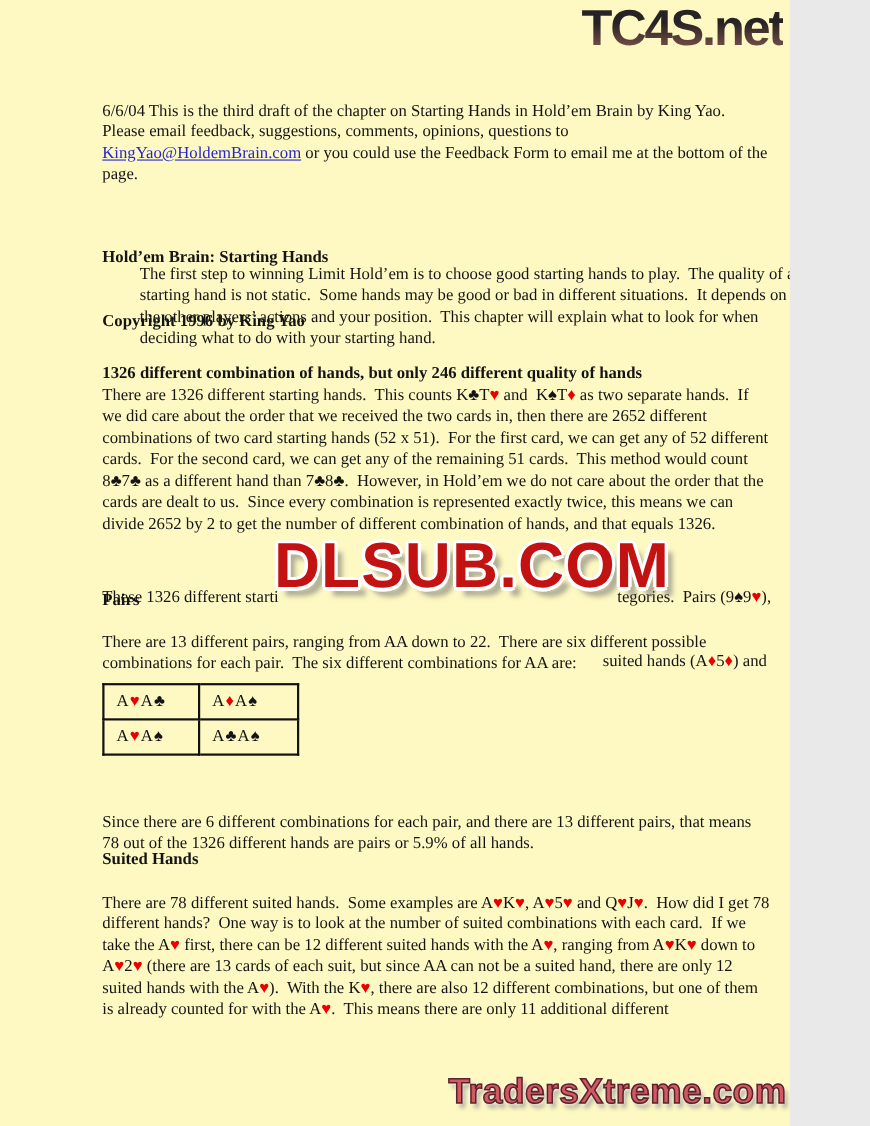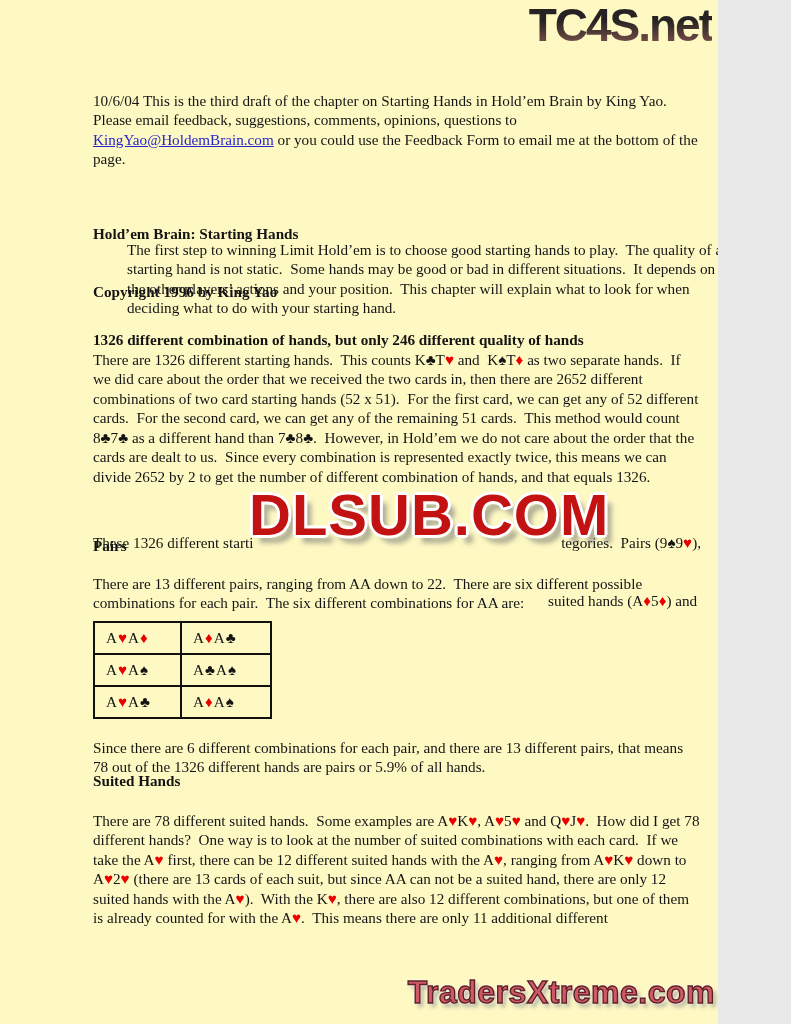--- a/index.html
+++ b/index.html
@@ -71,21 +71,21 @@
     text-align:right;
   }
 </style>
 </head>
 <body>
 
 <div class="page">
 
   <div class="wm-top">TC4S.net</div>
 
-  <p class="block" style="top:91px;"><span>10/6/04 This is the third draft of the chapter on Starting Hands in Hold’em Brain by King Yao.  Please email feedback, suggestions, comments, opinions, questions to </span><a class="c-link" href="#">KingYao@HoldemBrain.com</a><span> or you could use the Feedback Form to email me at the bottom of the page.</span></p>
+  <p class="block" style="top:91px;"><span>6/6/04 This is the third draft of the chapter on Starting Hands in Hold’em Brain by King Yao.  Please email feedback, suggestions, comments, opinions, questions to </span><a class="c-link" href="#">KingYao@HoldemBrain.com</a><span> or you could use the Feedback Form to email me at the bottom of the page.</span></p>
 
   <div class="block bold" style="top:185px;">
     <div>Hold’em Brain: Starting Hands</div>
     <div>Copyright 1996 by King Yao</div>
   </div>
 
   <p class="block" style="top:240px;margin-left:34px;">The first step to winning Limit Hold’em is to choose good starting hands to play.  The quality of a starting hand is not static.  Some hands may be good or bad in different situations.  It depends on the other players’ actions and your position.  This chapter will explain what to look for when deciding what to do with your starting hand.</p>
 
   <h2 class="block bold" style="top:330px;font-size:15.2px;">1326 different combination of hands, but only 246 different quality of hands</h2>
 
@@ -99,30 +99,26 @@
     <div><span>suited hands (A</span><span class="c-r">♦</span><span>5</span><span class="c-r">♦</span><span>) and </span></div>
   </div>
 
   <h3 class="block bold" style="top:536px;font-size:15.2px;">Pairs</h3>
 
   <p class="block" style="top:574px;">There are 13 different pairs, ranging from AA down to 22.  There are six different possible combinations for each pair.  The six different combinations for AA are:</p>
 
   <table class="aa-table">
     <tbody>
       <tr>
-        <td class="col1"><span>A</span><span class="c-r">♥</span><span>A</span><span class="c-r">♦</span></td>
-        <td class="col2"><span>A</span><span class="c-r">♦</span><span>A</span><span>♣</span></td>
+        <td class="col1"><span>A</span><span class="c-r">♥</span><span>A</span><span>♣</span></td>
+        <td class="col2"><span>A</span><span class="c-r">♦</span><span>A</span><span>♠</span></td>
       </tr>
       <tr>
         <td class="col1"><span>A</span><span class="c-r">♥</span><span>A</span><span>♠</span></td>
         <td class="col2"><span>A</span><span>♣</span><span>A</span><span>♠</span></td>
-      </tr>
-      <tr>
-        <td class="col1"><span>A</span><span class="c-r">♥</span><span>A</span><span>♣</span></td>
-        <td class="col2"><span>A</span><span class="c-r">♦</span><span>A</span><span>♠</span></td>
       </tr>
     </tbody>
   </table>
 
   <p class="block" style="top:738px;">Since there are 6 different combinations for each pair, and there are 13 different pairs, that means 78 out of the 1326 different hands are pairs or 5.9% of all hands.</p>
 
   <h3 class="block bold" style="top:771px;font-size:15.2px;">Suited Hands</h3>
 
   <p class="block" style="top:811px;"><span>There are 78 different suited hands.  Some examples are A</span><span class="c-r">♥</span><span>K</span><span class="c-r">♥</span><span>, A</span><span class="c-r">♥</span><span>5</span><span class="c-r">♥</span><span> and Q</span><span class="c-r">♥</span><span>J</span><span class="c-r">♥</span><span>.  How did I get 78 different hands?  One way is to look at the number of suited combinations with each card.  If we take the A</span><span class="c-r">♥</span><span> first, there can be 12 different suited hands with the A</span><span class="c-r">♥</span><span>, ranging from A</span><span class="c-r">♥</span><span>K</span><span class="c-r">♥</span><span> down to A</span><span class="c-r">♥</span><span>2</span><span class="c-r">♥</span><span> (there are 13 cards of each suit, but since AA can not be a suited hand, there are only 12 suited hands with the A</span><span class="c-r">♥</span><span>).  With the K</span><span class="c-r">♥</span><span>, there are also 12 different combinations, but one of them is already counted for with the A</span><span class="c-r">♥</span><span>.  This means there are only 11 additional different</span></p>
 

